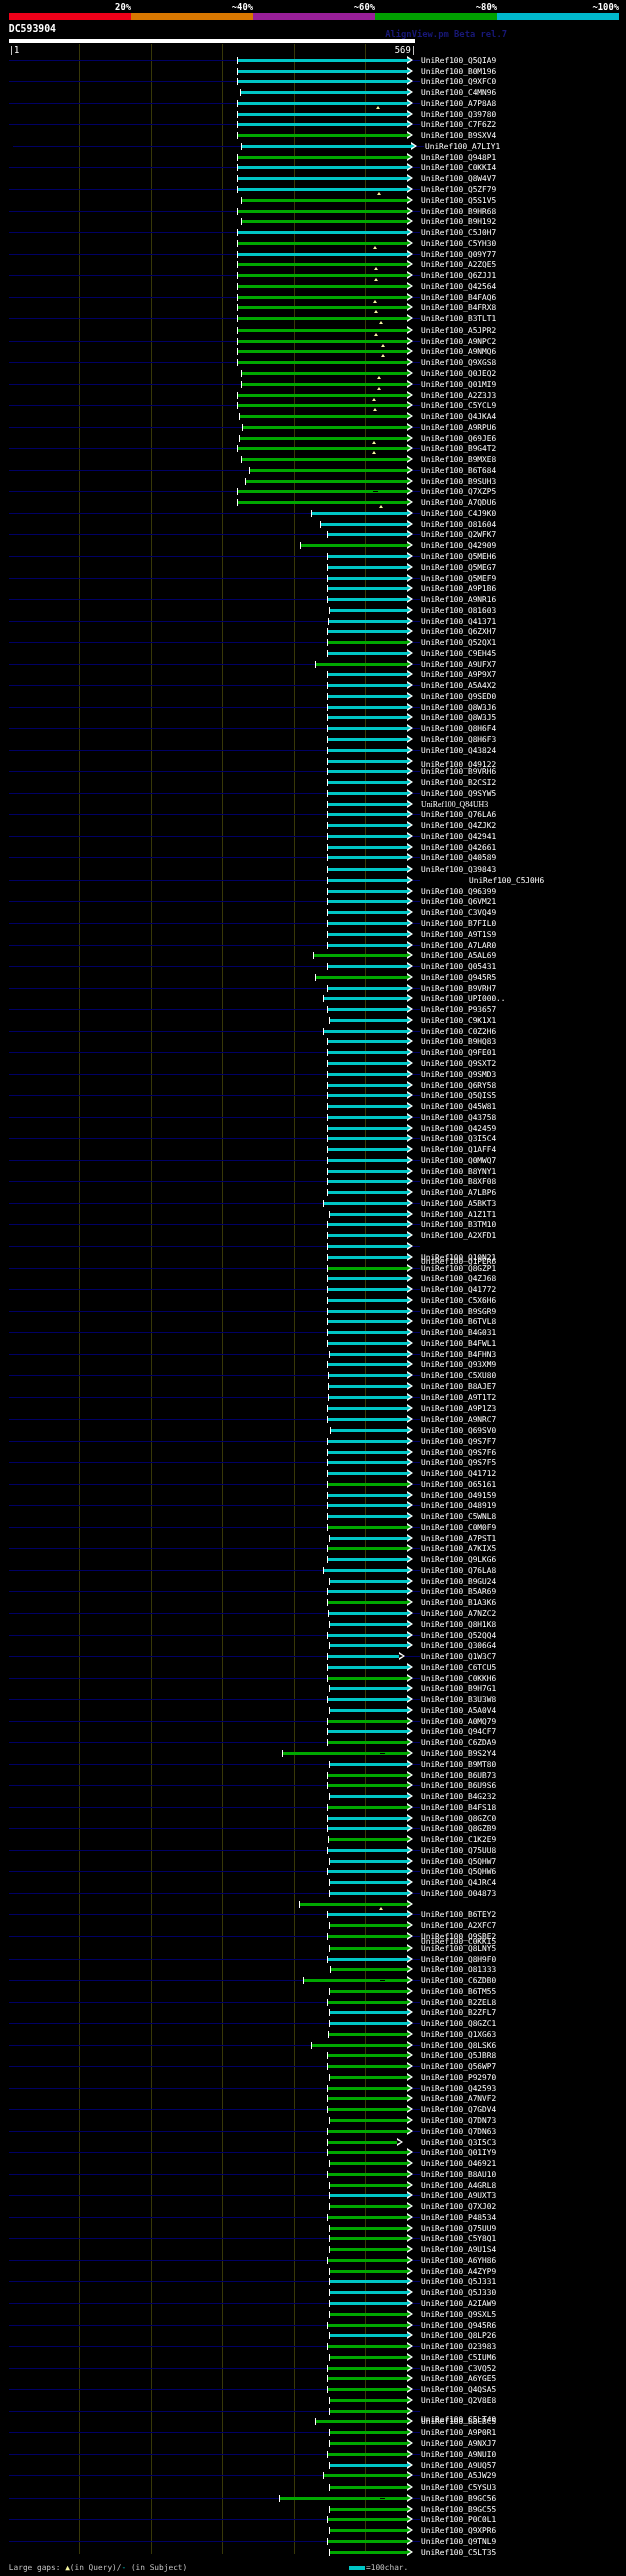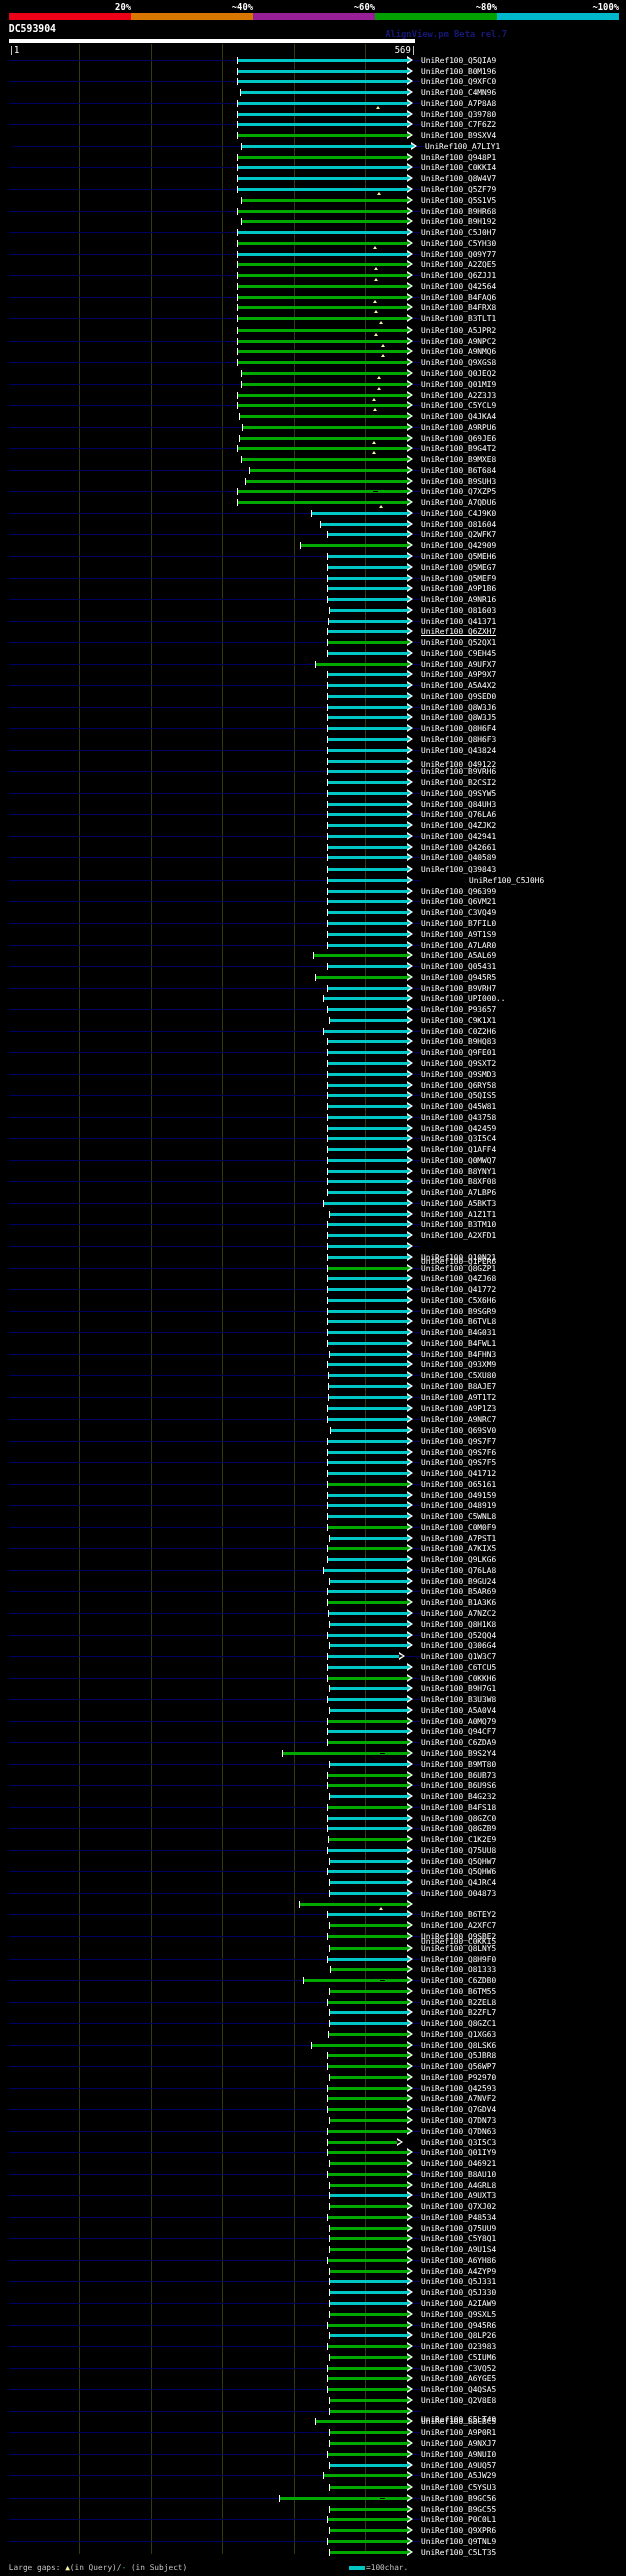--- a/index.html
+++ b/index.html
@@ -588,21 +588,21 @@
         </div>
         <div class="rowlabel" style="top: 1px;">UniRef100_Q41371</div>
       </div>
       <div class="abs" style="left: 0px; top: 627px; width: 626px; height: 10.8px; position: absolute;">
         <div class="bar" style="left: 327px; top: 2.9px; width: 82px; background: rgb(0, 198, 198);"></div>
         <div class="tick" style="left: 327px; top: 1px;"></div>
         <div class="arrow" style="left: 407px; top: 0px;">
           <div class="out"></div>
           <div class="in" style="border-left-color: rgb(0, 198, 198);"></div>
         </div>
-        <div class="rowlabel" style="top: 1px; text-decoration: underline;">UniRef100_Q6ZXH7</div>
+        <div class="rowlabel" style="top: 1px;">UniRef100_Q6ZXH7</div>
       </div>
       <div class="abs" style="left: 0px; top: 638px; width: 626px; height: 10.8px; position: absolute;">
         <div class="guide" style="left: 8.8px; top: 3.9px; width: 411px;"></div>
         <div class="bar" style="left: 327px; top: 2.9px; width: 82px; background: rgb(0, 168, 0);"></div>
         <div class="tick" style="left: 327px; top: 1px;"></div>
         <div class="arrow" style="left: 407px; top: 0px;">
           <div class="out"></div>
           <div class="in" style="border-left-color: rgb(0, 168, 0);"></div>
         </div>
         <div class="rowlabel" style="top: 1px;">UniRef100_Q52QX1</div>
@@ -733,21 +733,21 @@
       <div class="abs" style="left: 0px; top: 789px; width: 626px; height: 10.8px; position: absolute;">
         <div class="guide" style="left: 8.8px; top: 3.9px; width: 411px;"></div>
         <div class="bar" style="left: 327px; top: 2.9px; width: 82px; background: rgb(0, 198, 198);"></div>
         <div class="tick" style="left: 327px; top: 1px;"></div>
         <div class="arrow" style="left: 407px; top: 0px;">
           <div class="out"></div>
           <div class="in" style="border-left-color: rgb(0, 198, 198);"></div>
         </div>
         <div class="rowlabel" style="top: 1px;">UniRef100_Q9SYW5</div>
       </div>
-      <div class="abs" style="left: 0px; top: 800px; width: 626px; height: 10.8px; position: absolute;">
+      <div class="abs" style="left: 0px; top: 800px; width: 626px; height: 10.8px; position: absolute; font-family: Liberation Serif, serif;">
         <div class="bar" style="left: 327px; top: 2.9px; width: 82px; background: rgb(0, 198, 198);"></div>
         <div class="tick" style="left: 327px; top: 1px;"></div>
         <div class="arrow" style="left: 407px; top: 0px;">
           <div class="out"></div>
           <div class="in" style="border-left-color: rgb(0, 198, 198);"></div>
         </div>
         <div class="rowlabel" style="top: 1px;">UniRef100_Q84UH3</div>
       </div>
       <div class="abs" style="left: 0px; top: 810px; width: 626px; height: 10.8px; position: absolute;">
         <div class="guide" style="left: 8.8px; top: 3.9px; width: 411px;"></div>

